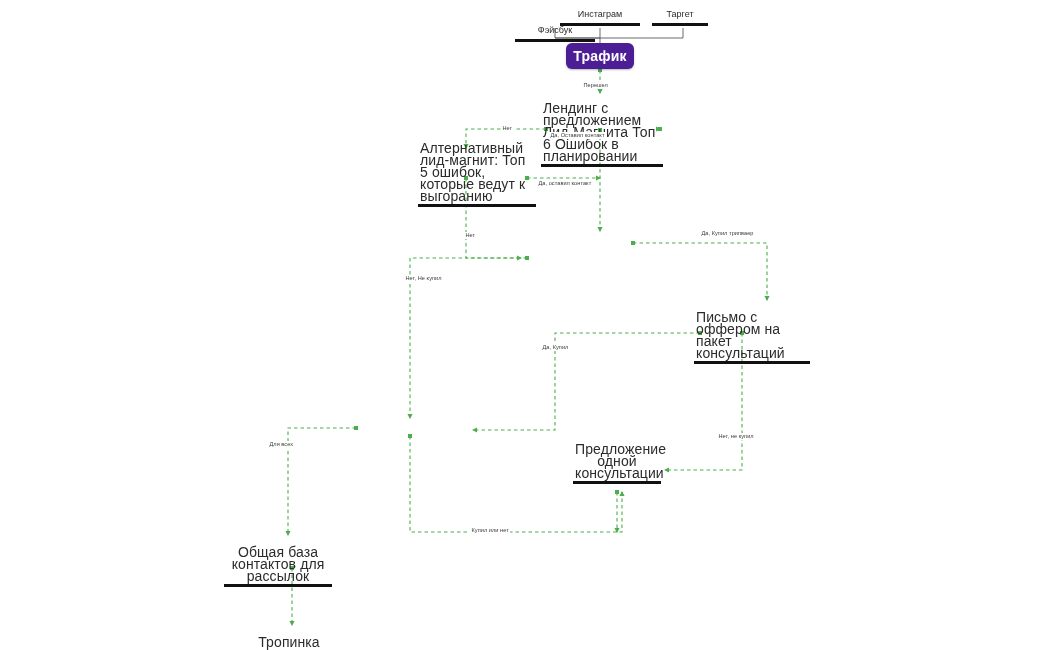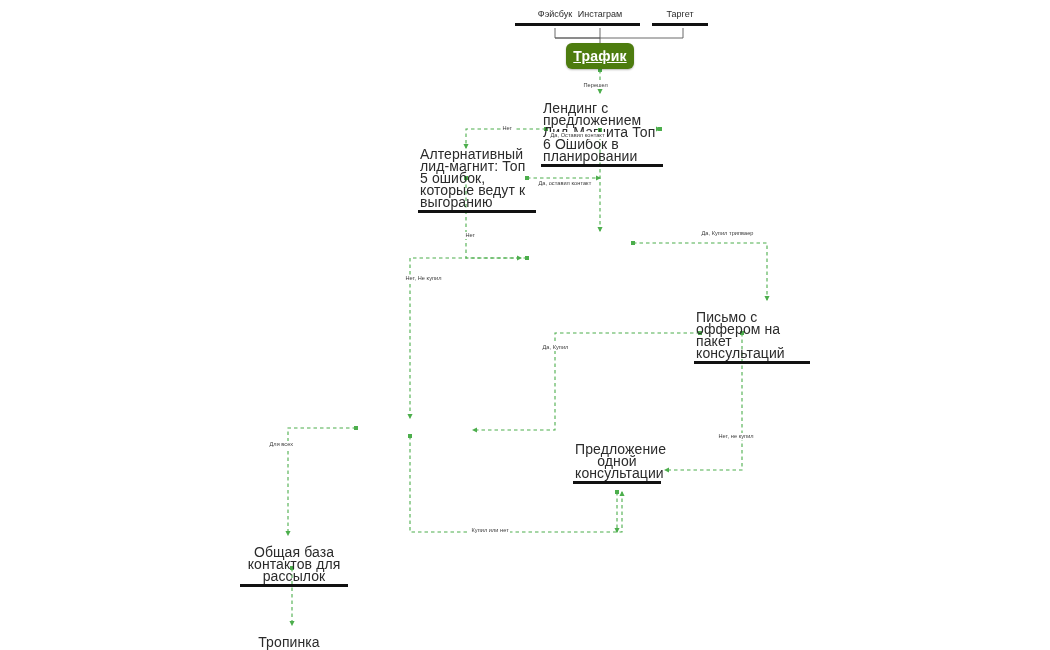--- a/index.html
+++ b/index.html
@@ -134,60 +134,60 @@
       <path d="M356,428 L288,428 L288,535"></path>
 
       <path d="M410,436 L410,532 L622,532 L622,492"></path>
 
       <path d="M617,492 L617,532"></path>
 
       <path d="M292,568 L292,625"></path>
     </g>
   </svg>
 
-  <div class="node source" style="left:515px; top:8px; width:80px;">
+  <div class="node source" style="left:515px; top:24px; width:80px;">
     <div class="node-label">Фэйсбук</div>
     <div class="node-bar"></div>
   </div>
   <div class="node source" style="left:560px; top:8px; width:80px;">
     <div class="node-label">Инстаграм</div>
     <div class="node-bar"></div>
   </div>
   <div class="node source" style="left:652px; top:8px; width:56px;">
     <div class="node-label">Таргет</div>
     <div class="node-bar"></div>
   </div>
 
-  <div class="node accent" style="left:566px; top:43px; width:68px; height:26px; background:#4d7c0f;text-decoration:underline;">
+  <div class="node accent" style="left:566px; top:43px; width:68px; height:26px; background:#4c1d95;">
     <span>Трафик</span>
   </div>
 
   <div class="node bar" style="left:541px; top:94px; width:122px;">
     <div class="node-label">Лендинг с предложением Лид-Магнита Топ 6 Ошибок в планировании</div>
     <div class="node-bar"></div>
   </div>
 
-  <div class="node bar" style="left:418px; top:140px; width:118px;">
+  <div class="node bar" style="left:418px; top:134px; width:118px;">
     <div class="node-label">Алтернативный лид-магнит: Топ 5 ошибок, которые ведут к выгоранию</div>
     <div class="node-bar"></div>
   </div>
 
 
   <div class="node bar" style="left:694px; top:303px; width:116px;">
     <div class="node-label">Письмо с оффером на пакет консультаций</div>
     <div class="node-bar"></div>
   </div>
 
 
   <div class="node bar center" style="left:573px; top:435px; width:88px;">
     <div class="node-label">Предложение одной консультации</div>
     <div class="node-bar"></div>
   </div>
 
-  <div class="node bar center" style="left:240px; top:538px; width:108px;">
+  <div class="node bar center" style="left:224px; top:538px; width:108px;">
     <div class="node-label">Общая база контактов для рассылок</div>
     <div class="node-bar"></div>
   </div>
 
   <div class="node bar center" style="left:249px; top:628px; width:80px;">
     <div class="node-label">Тропинка возврата</div>
 
   </div>
 
   <div class="edge-label" style="left:582px; top:82px;">Перешел</div>

